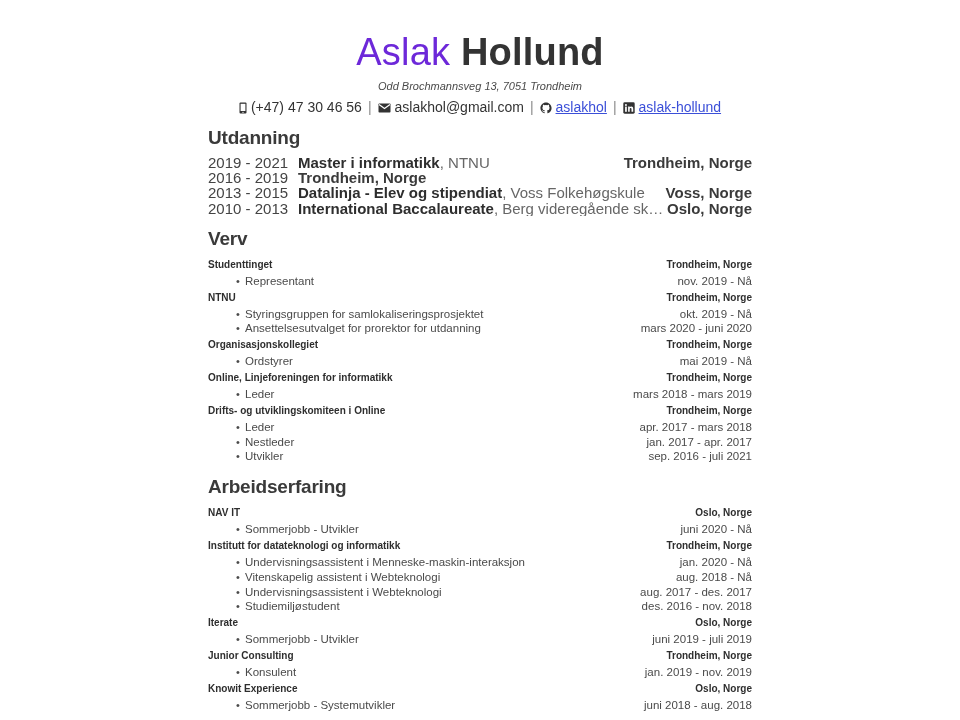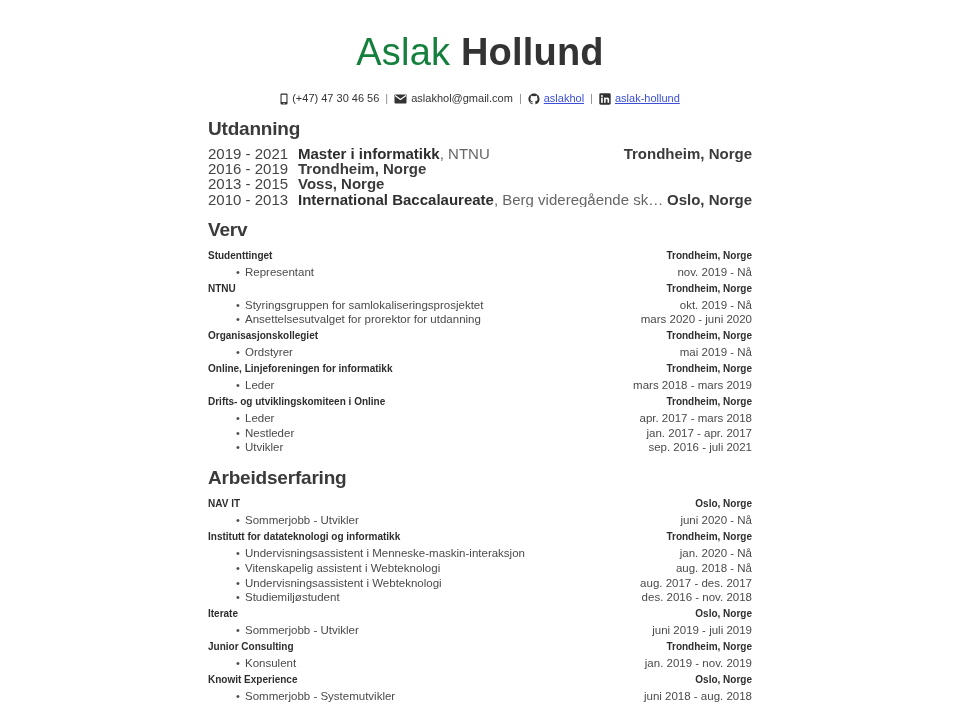--- a/index.html
+++ b/index.html
@@ -33,38 +33,38 @@
   
   .header { text-align: center; padding-top: 30px; }
   .name {
     font-size: 38px;
     line-height: 44px;
     letter-spacing: 0.2px;
     white-space: nowrap;
   }
   .name .given {
     font-weight: 300;
-    color: #15803d;
+    color: #6d28d9;
   }
   .name .family {
     font-weight: bold;
     color: #333333;
   }
   .address {
     font-style: italic;
     font-size: 11px;
     line-height: 14px;
     color: #4a4a4a;
     margin-top: 5px;
   }
   .contact {
-    font-size: 11px;
+    font-size: 14px;
     line-height: 15px;
     color: #333333;
-    margin-top: 17px;
+    margin-top: 7px;
     display: flex;
     justify-content: center;
     align-items: center;
     gap: 0;
     white-space: nowrap;
   }
   .contact .sep {
     color: #8a8a8a;
     padding: 0 6px;
   }
@@ -172,20 +172,21 @@
 </head>
 <body>
 
 <div class="page">
   <div class="content">
 
     <div class="header">
       <div class="name">
         <span class="given">Aslak</span><span>&nbsp;</span><span class="family">Hollund</span>
       </div>
+      <div class="address">Odd Brochmannsveg 13, 7051 Trondheim</div>
       <div class="contact">
 
         <span class="item">
           <span class="ico">
             <svg width="8" height="12" viewBox="0 0 8 12" aria-hidden="true">
               <rect x="0.5" y="0.5" width="7" height="11" rx="1" fill="#333"></rect>
               <rect x="1.6" y="1.8" width="4.8" height="7.2" fill="#fff"></rect>
               <circle cx="4" cy="10.3" r="0.65" fill="#fff"></circle>
             </svg>
           </span>
@@ -241,20 +242,21 @@
         <span class="edu-loc">Trondheim, Norge</span>
       </div>
 
       <div class="edu-row">
         <span class="edu-date">2016 - 2019</span>
         <span class="edu-loc">Trondheim, Norge</span>
       </div>
 
       <div class="edu-row">
         <span class="edu-date">2013 - 2015</span>
+        <span class="edu-main"><b>Datalinja - Elev og stipendiat</b><span>, </span><span>Voss Folkehøgskule</span></span>
         <span class="edu-loc">Voss, Norge</span>
       </div>
 
       <div class="edu-row">
         <span class="edu-date">2010 - 2013</span>
         <span class="edu-main"><b>International Baccalaureate</b><span>, </span><span>Berg videregående skole</span></span>
         <span class="edu-loc">Oslo, Norge</span>
       </div>
     </div>
 

